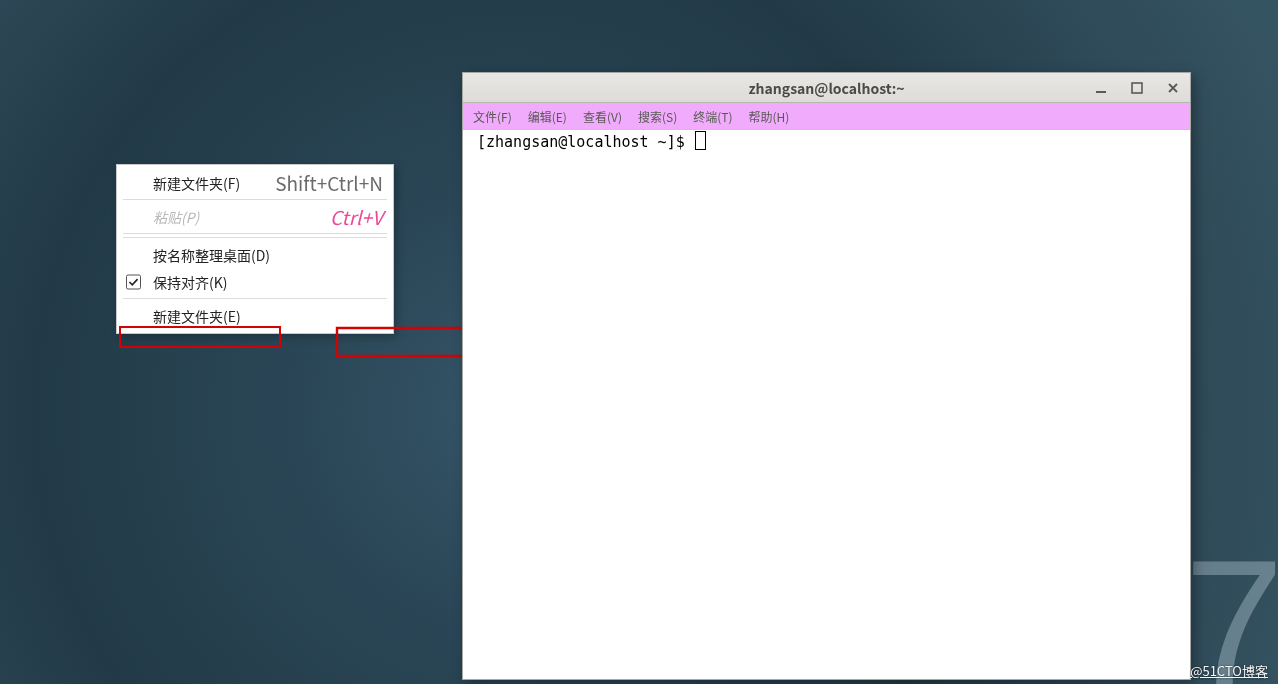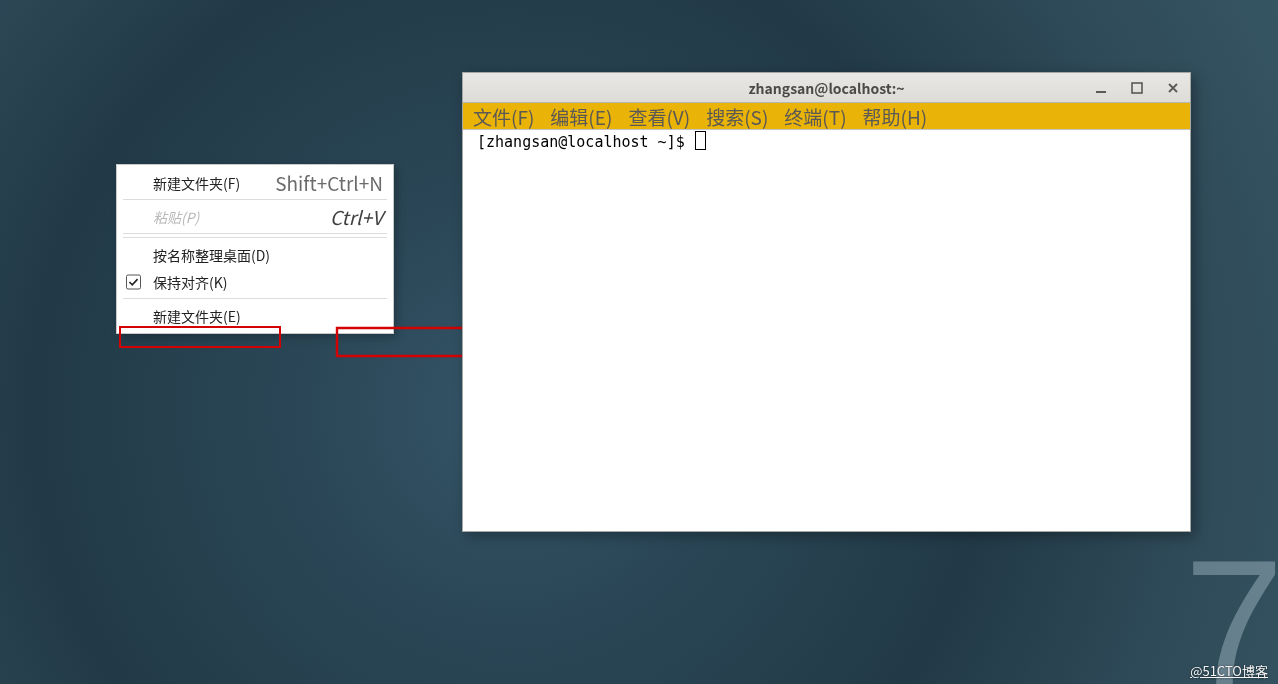--- a/index.html
+++ b/index.html
@@ -38,21 +38,21 @@
     padding: 0 10px 0 36px;
     position: relative;
     color: #222;
   }
   .context-menu .item.disabled { color: #b8b8b8; font-style: italic; }
   .context-menu .item .accel {
     margin-left: auto;
     color: #6b6b6b;
     font-size: 19px;
   }
-  .context-menu .item.disabled .accel { color: #404040; }
+  .context-menu .item.disabled .accel { color: #ec4899; }
   .context-menu .sep {
     height: 1px;
     background: #dcdcdc;
     margin: 3px 6px;
   }
   .context-menu .check {
     position: absolute;
     left: 9px;
     top: 50%;
     transform: translateY(-50%);
@@ -77,21 +77,21 @@
     left: 335px;
     top: 312px;
   }
 
   
   .terminal-window {
     position: absolute;
     left: 462px;
     top: 72px;
     width: 729px;
-    height: 460px;
+    height: 608px;
     background: #fff;
     border: 1px solid #a5a7a3;
     box-shadow: 4px 4px 12px rgba(0,0,0,0.3);
     display: flex;
     flex-direction: column;
   }
   .titlebar {
     height: 30px;
     background: linear-gradient(#e8e7e5, #dedcd8);
     border-bottom: 1px solid #b8b6b2;
@@ -115,28 +115,28 @@
     width: 22px;
     height: 22px;
     display: flex;
     align-items: center;
     justify-content: center;
     color: #5a5a56;
     cursor: pointer;
   }
   .menubar {
     height: 27px;
-    background: #eab308;
+    background: #f0abfc;
     border-bottom: 1px solid #c7c4c1;
     display: flex;
     align-items: center;
     padding: 0 6px;
     gap: 8px;
     color: #5a5955;
-    font-size: 19px;
+    font-size: 12px;
   }
   .menubar .mitem { padding: 2px 4px; cursor: pointer; }
   .term-body {
     flex: 1;
     background: #fff;
     padding: 2px 14px;
     font-family: "DejaVu Sans Mono", "Liberation Mono", monospace;
     font-size: 15px;
     color: #000;
     white-space: pre;

